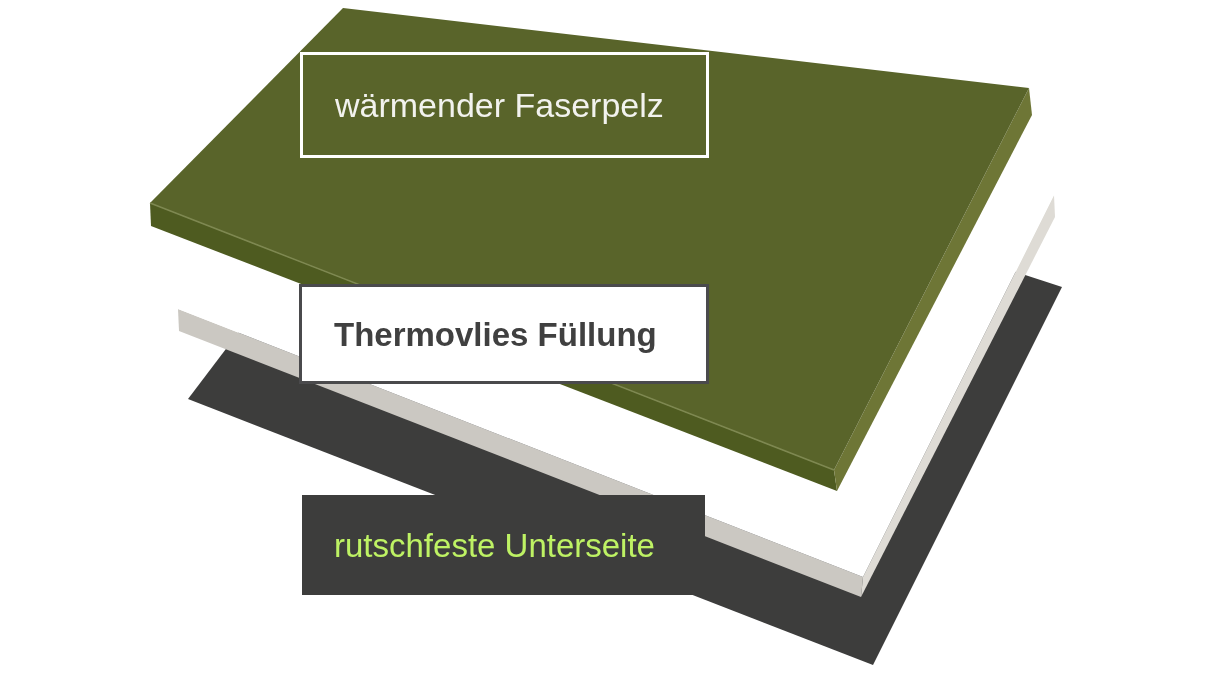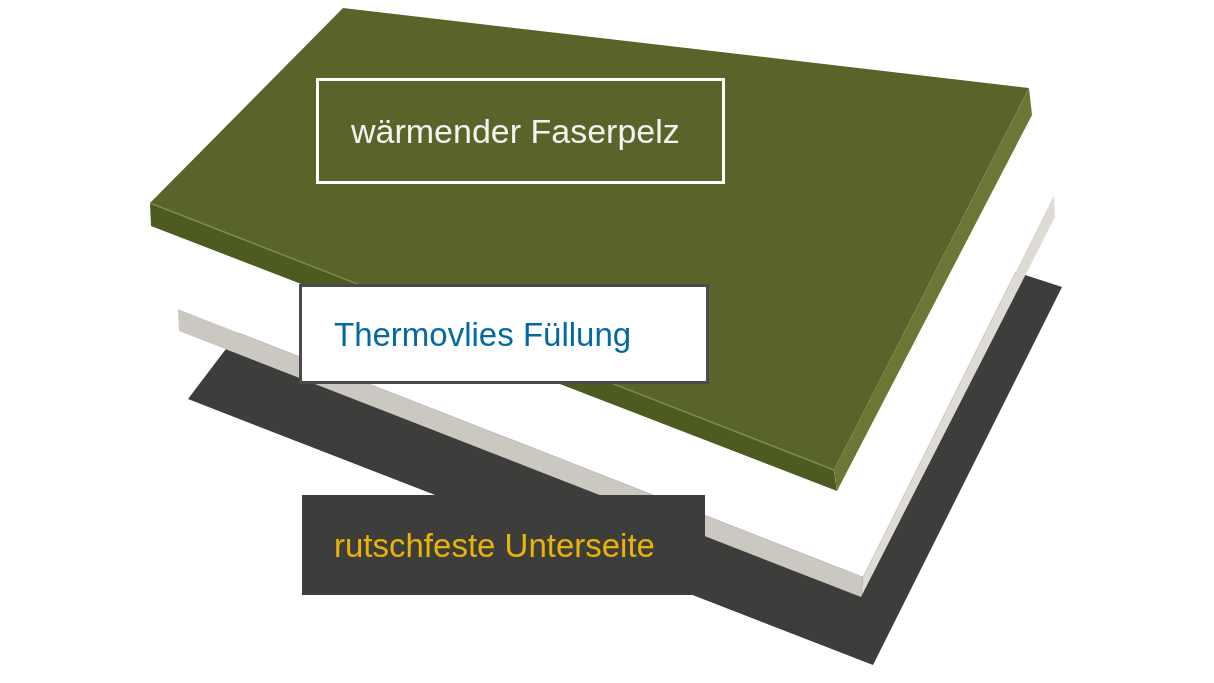--- a/index.html
+++ b/index.html
@@ -19,21 +19,21 @@
     flex-direction: column;
     justify-content: center;
     padding-left: 32px;
     border: 3px solid transparent;
   }
   .layer-label .line {
     display: block;
     line-height: 45px;
     white-space: nowrap;
   }
-  .label-top    { left: 300px; top:  78px; width: 409px; height: 106px; font-size: 34px; margin-left: 16px; }
+  .label-top    { left: 300px; top:  52px; width: 409px; height: 106px; font-size: 34px; }
   .label-middle { left: 299px; top: 284px; width: 410px; height: 100px; font-size: 33px; }
   .label-bottom { left: 302px; top: 495px; width: 403px; height: 100px; font-size: 33px; border: none; }
 </style>
 </head>
 <body>
 
 <div class="stage">
 
   <svg width="1214" height="683" viewBox="0 0 1214 683">
 
@@ -46,21 +46,21 @@
     <polygon points="150,203 834,470 837,491 151,226" fill="#4e5b20"></polygon>
     <polygon points="834,470 1029,88 1032,115 837,491" fill="#6e7636"></polygon>
     <polygon points="343,8 1029,88 834,470 150,203" fill="#59642a"></polygon>
     <line x1="150" y1="203" x2="834" y2="470" stroke-width="1.5" stroke="#7e8851"></line>
   </svg>
 
   <div class="layer-label label-top" style="border-color: rgb(255, 255, 255); color: rgb(242, 242, 238); background-color: transparent;">
     <span class="line">wärmender Faserpelz</span>
   </div>
 
-  <div class="layer-label label-middle" style="border-color: rgb(74, 74, 76); color: #0369a1; background-color: rgb(255, 255, 255);">
+  <div class="layer-label label-middle" style="border-color: rgb(74, 74, 76); color: #404040; background-color: rgb(255, 255, 255); font-weight: bold;">
     <span class="line">Thermovlies Füllung</span>
   </div>
 
-  <div class="layer-label label-bottom" style="color: #eab308; background-color: rgb(61, 61, 60);">
+  <div class="layer-label label-bottom" style="color: #bef264; background-color: rgb(61, 61, 60);">
     <span class="line">rutschfeste Unterseite</span>
   </div>
 
 </div>
 
 </body></html>

